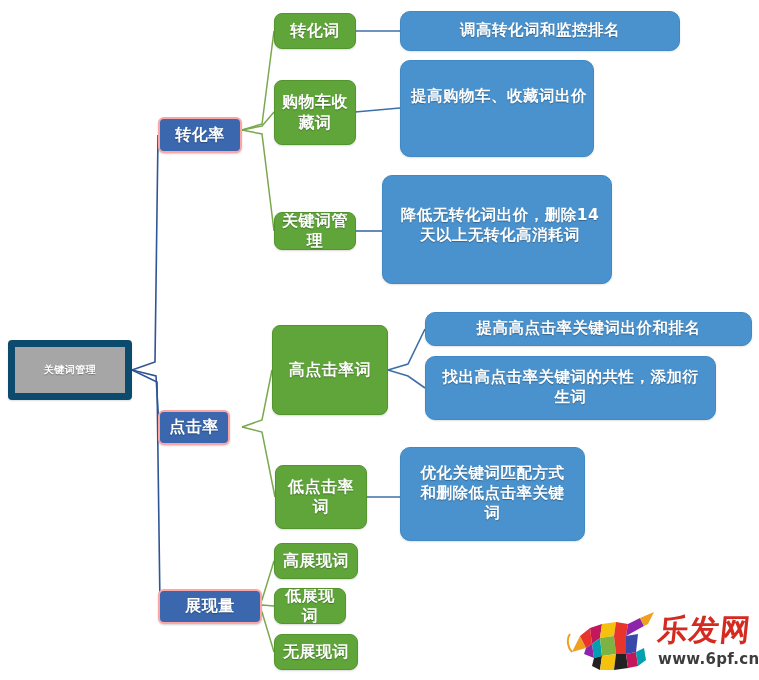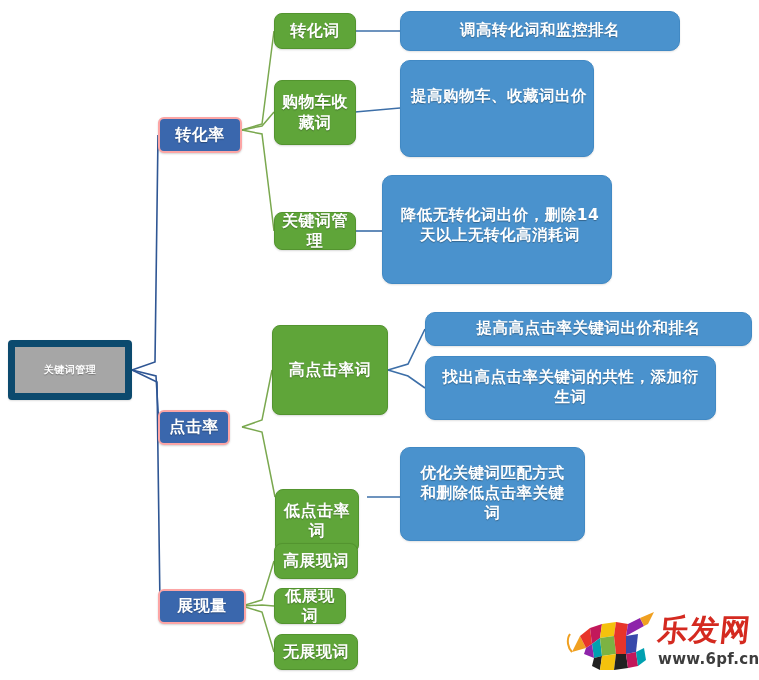--- a/index.html
+++ b/index.html
@@ -132,24 +132,24 @@
 
   <div class="node lvl2" style="left:274px;top:212px;width:82px;height:38px;">关键词管理</div>
   <div class="node leaf tall" style="left:382px;top:175px;width:230px;height:109px;text-align:center;justify-content:flex-start;padding-left:12px;padding-top:30px;">降低无转化词出价，删除14天以上无转化高消耗词</div>
 
   <div class="node lvl1" style="left:158px;top:410px;width:72px;height:35px;">点击率</div>
 
   <div class="node lvl2" style="left:272px;top:325px;width:116px;height:90px;">高点击率词</div>
   <div class="node leaf" style="left:425px;top:312px;width:327px;height:34px;">提高高点击率关键词出价和排名</div>
   <div class="node leaf" style="left:425px;top:356px;width:291px;height:64px;padding:12px 14px;">找出高点击率关键词的共性，添加衍生词</div>
 
-  <div class="node lvl2" style="left:275px;top:465px;width:84px;height:64px;margin-top:24px;">低点击率词</div>
+  <div class="node lvl2" style="left:275px;top:465px;width:92px;height:64px;">低点击率词</div>
   <div class="node leaf" style="left:400px;top:447px;width:185px;height:94px;padding:0 12px;">优化关键词匹配方式和删除低点击率关键词</div>
 
-  <div class="node lvl1" style="left:158px;top:589px;width:88px;height:35px;">展现量</div>
+  <div class="node lvl1" style="left:158px;top:589px;width:104px;height:35px;">展现量</div>
 
   <div class="node lvl2" style="left:274px;top:543px;width:84px;height:36px;">高展现词</div>
   <div class="node lvl2" style="left:274px;top:588px;width:72px;height:36px;">低展现词</div>
   <div class="node lvl2" style="left:274px;top:634px;width:84px;height:36px;">无展现词</div>
 
   <div id="watermark">
     <svg width="92" height="64" viewBox="0 0 92 64">
       <polygon points="6,44 14,28 20,40" fill="#f0a020"></polygon>
       <polygon points="14,28 24,20 26,36 20,40" fill="#e8342a"></polygon>
       <polygon points="24,20 36,16 34,30 26,36" fill="#c2185b"></polygon>

